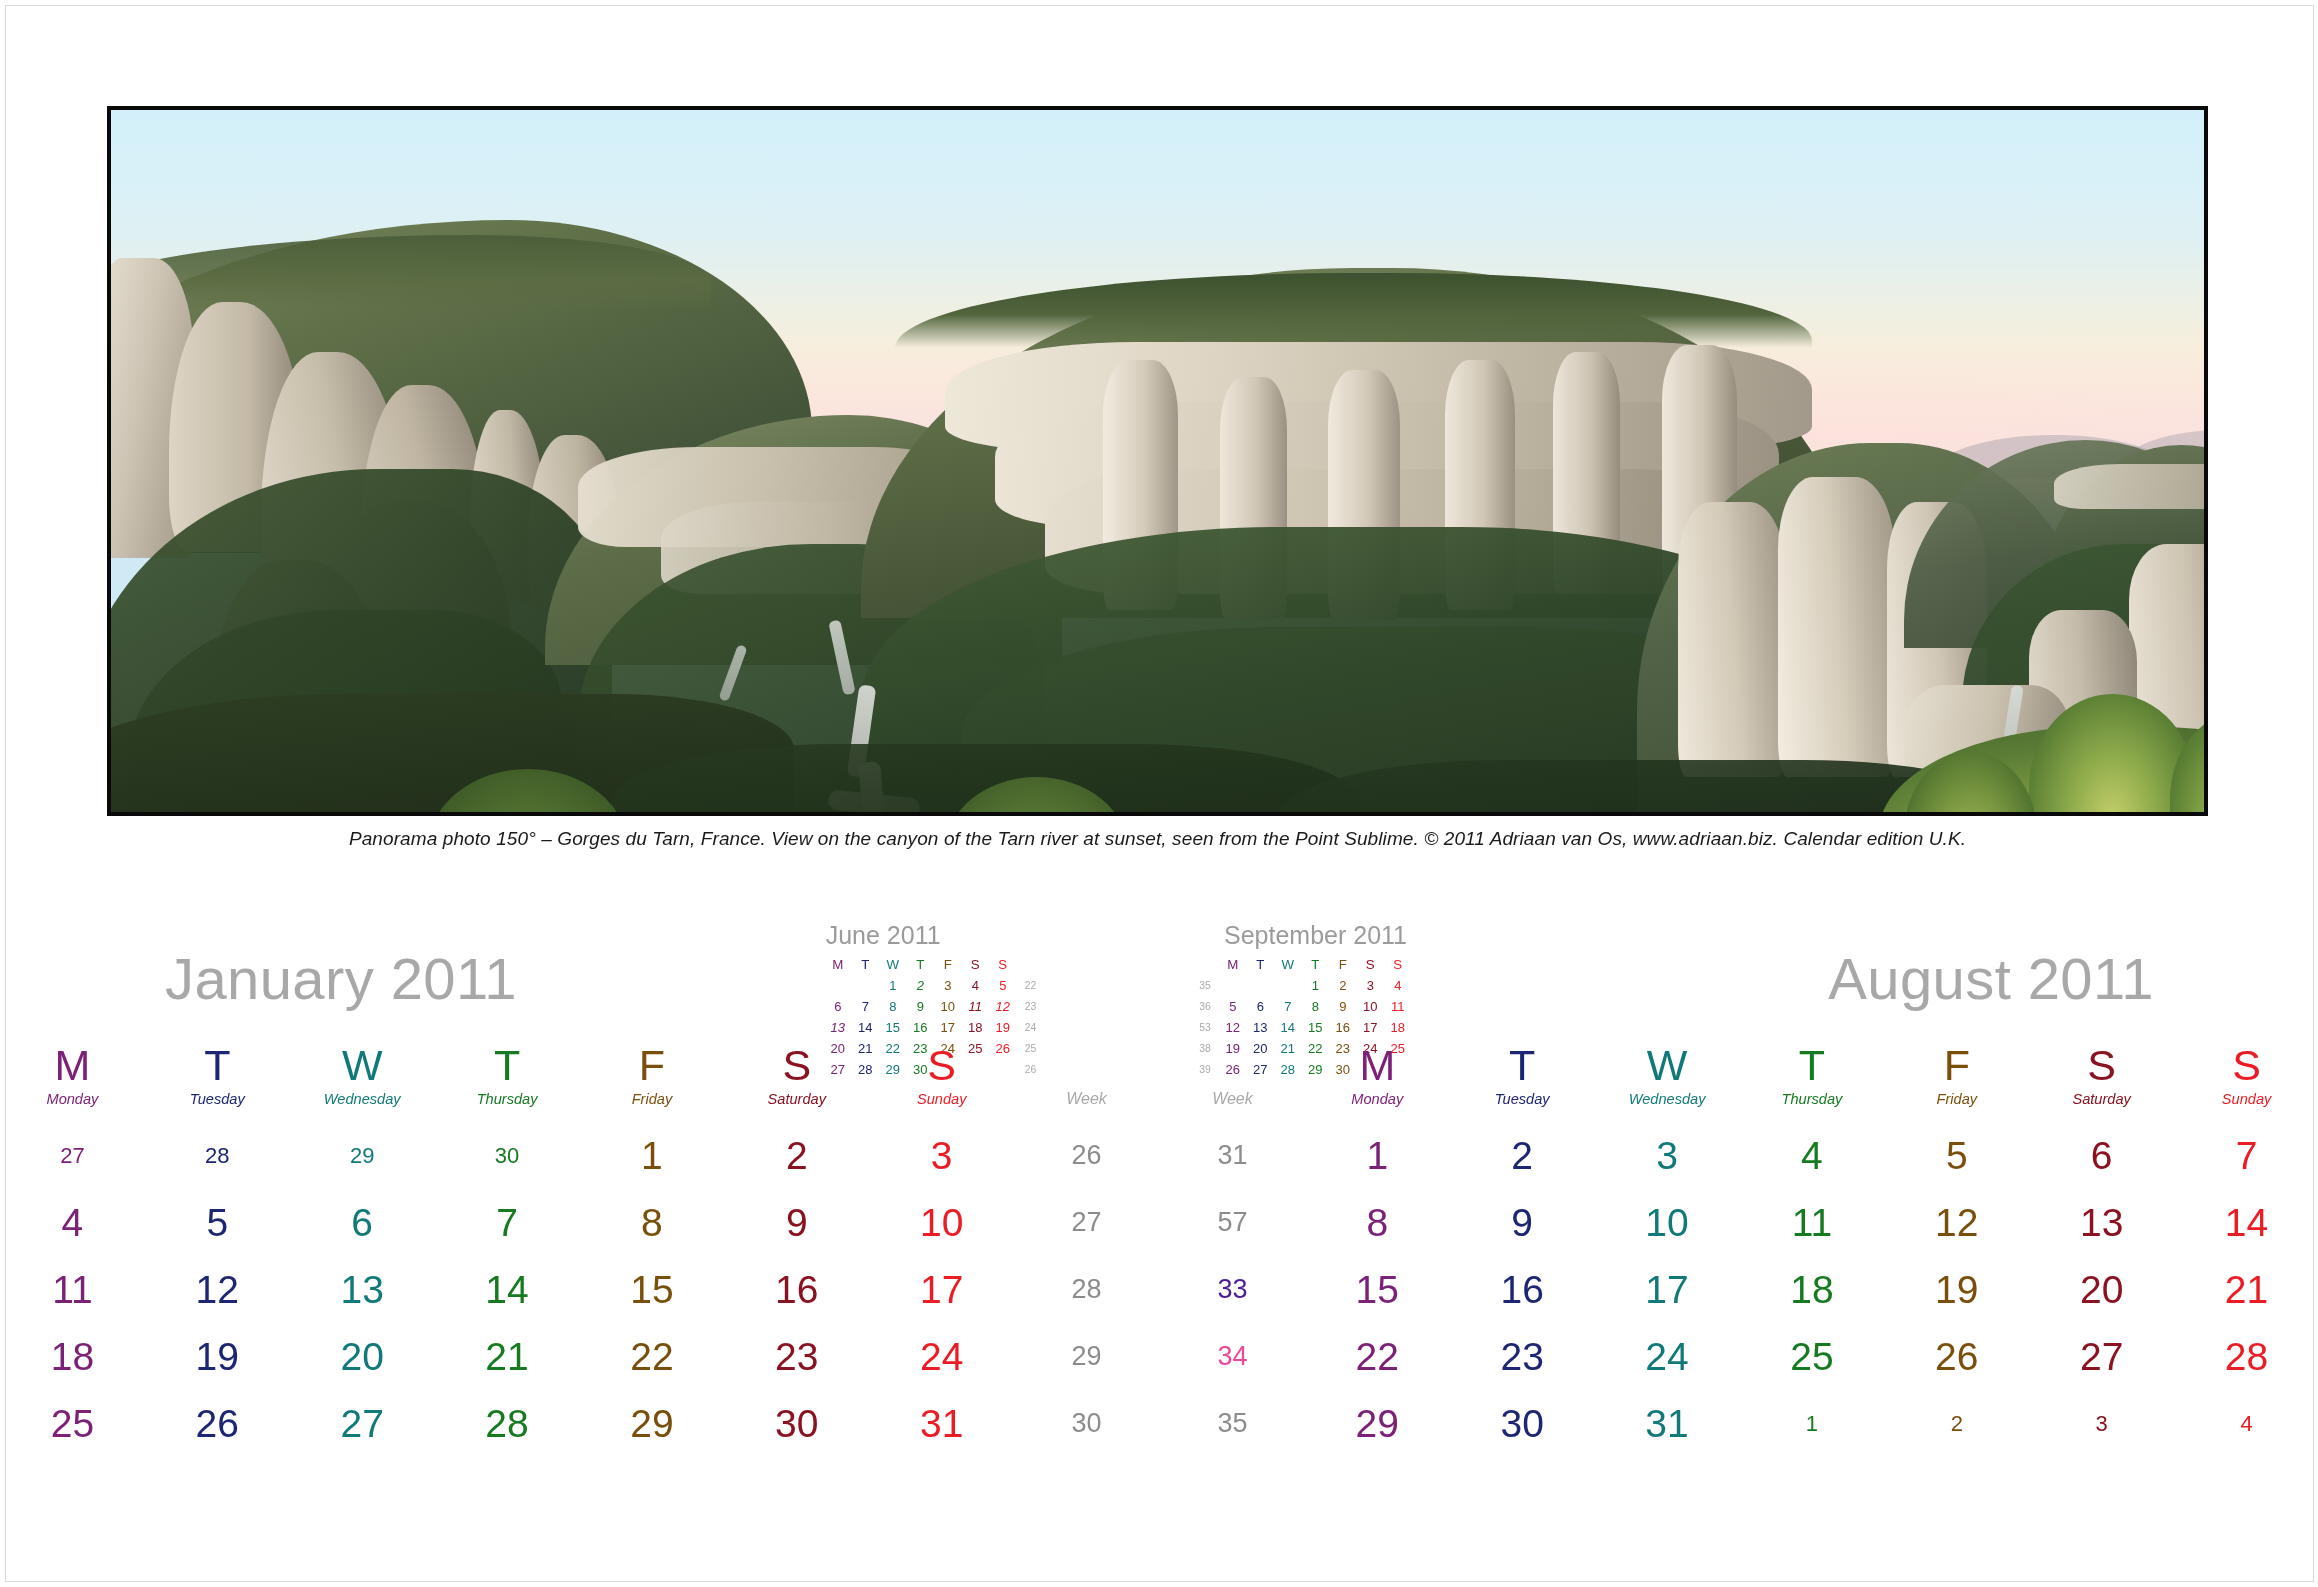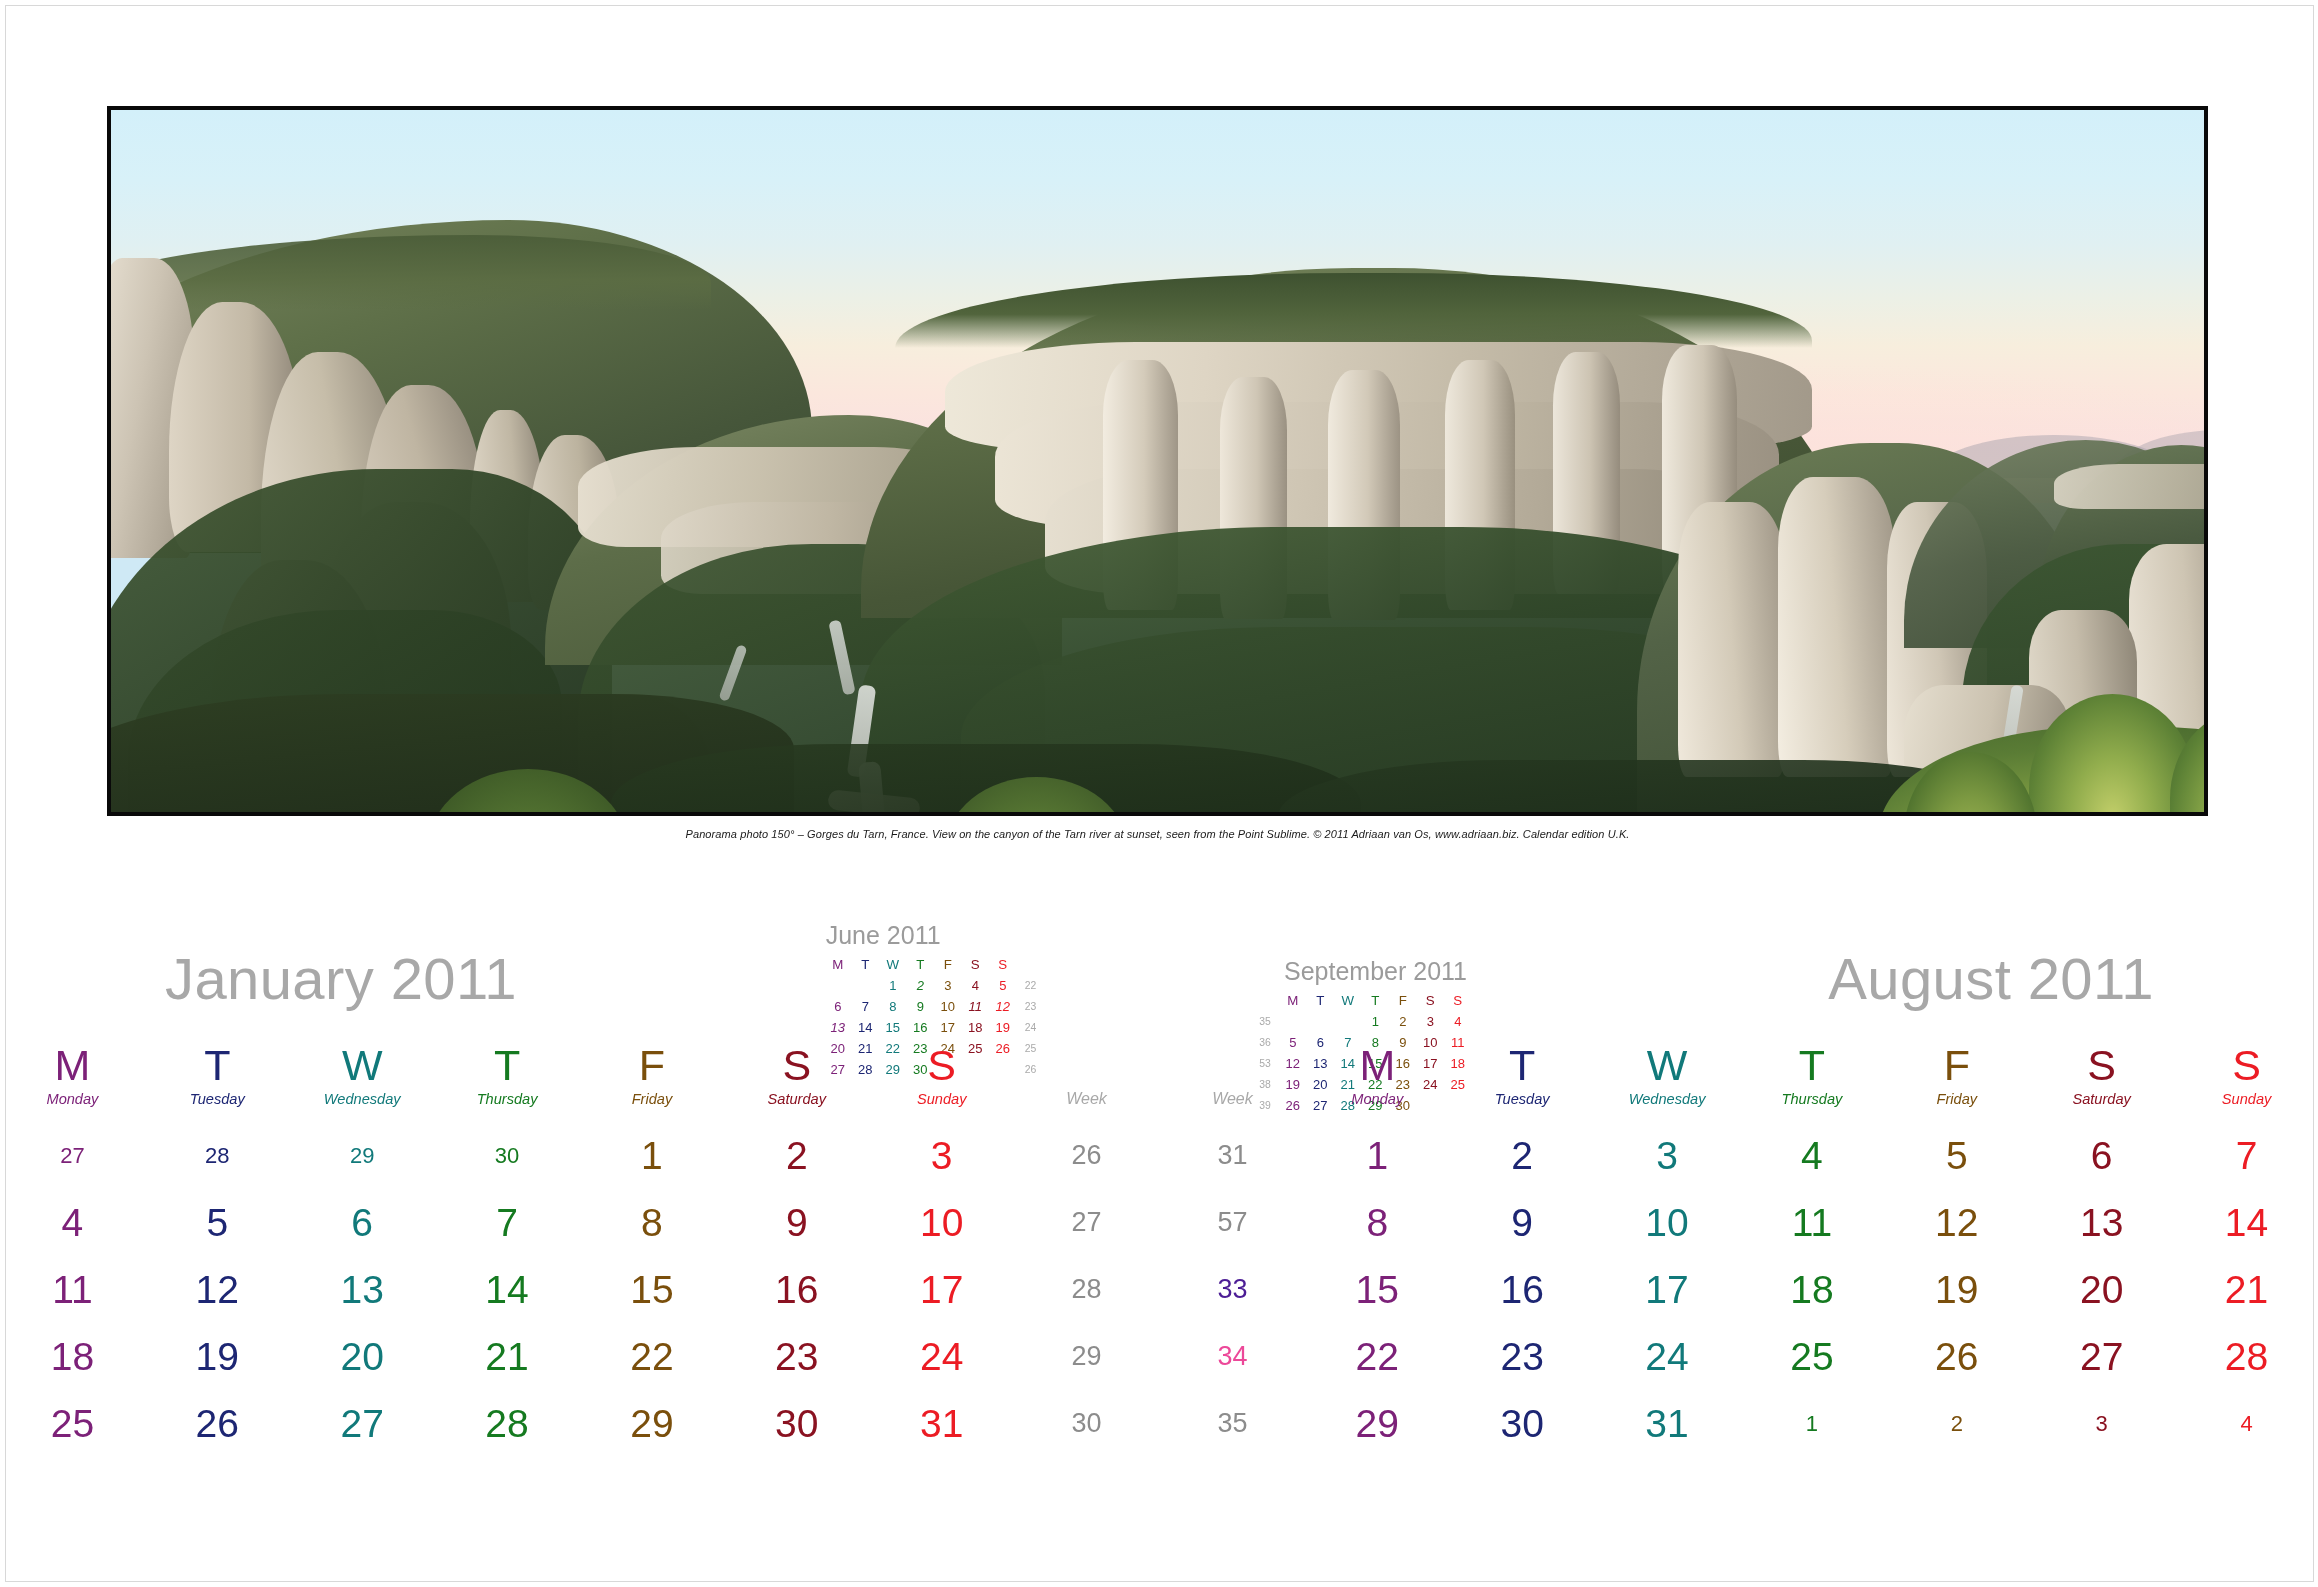--- a/index.html
+++ b/index.html
@@ -33,30 +33,30 @@
   .lf { position:absolute; border-radius:46% 54% 0 0/70% 74% 0 0; }
 
   
   .rock { position:absolute; border-radius:40% 46% 10% 14%/60% 58% 20% 22%; }
 
   
   .river { position:absolute; background:#cfd3cf; opacity:.95; }
 
   
   #caption { position:absolute; left:107px; top:828px; width:2101px; text-align:center;
-             font-size:11px; font-style:italic; color:#1a1a1a; letter-spacing:0.1px; }
+             font-size:19px; font-style:italic; color:#1a1a1a; letter-spacing:0.1px; }
 
   
   #cal { position:absolute; left:0; top:900px; width:2319px; height:687px; }
 
   
   .mini { position:absolute; font-size:0; }
   .mini .mtitle { font-size:25px; color:#9b9b9b; font-weight:400; white-space:nowrap; }
   #mini-june { left:824px; top:921px; }
-  #mini-sept { left:1251px; top:921px;margin-top:36px; }
+  #mini-sept { left:1191px; top:921px; }
   #mini-june .mtitle { text-align:left; padding-left:1.7px; }
   #mini-sept .mtitle { text-align:left; padding-left:33px; }
   .mini table { border-collapse:collapse; margin-top:4.2px; }
   .mini td, .mini th { width:27.5px; height:21px; text-align:center; vertical-align:middle;
                        font-size:13px; font-weight:400; padding:0; }
   .mini th { font-size:13.3px; }
   .mini td.wk, .mini th.wk { width:28px; font-size:10.4px; color:#aaaaaa; }
   .mini td.ital { font-style:italic; }
 
   

